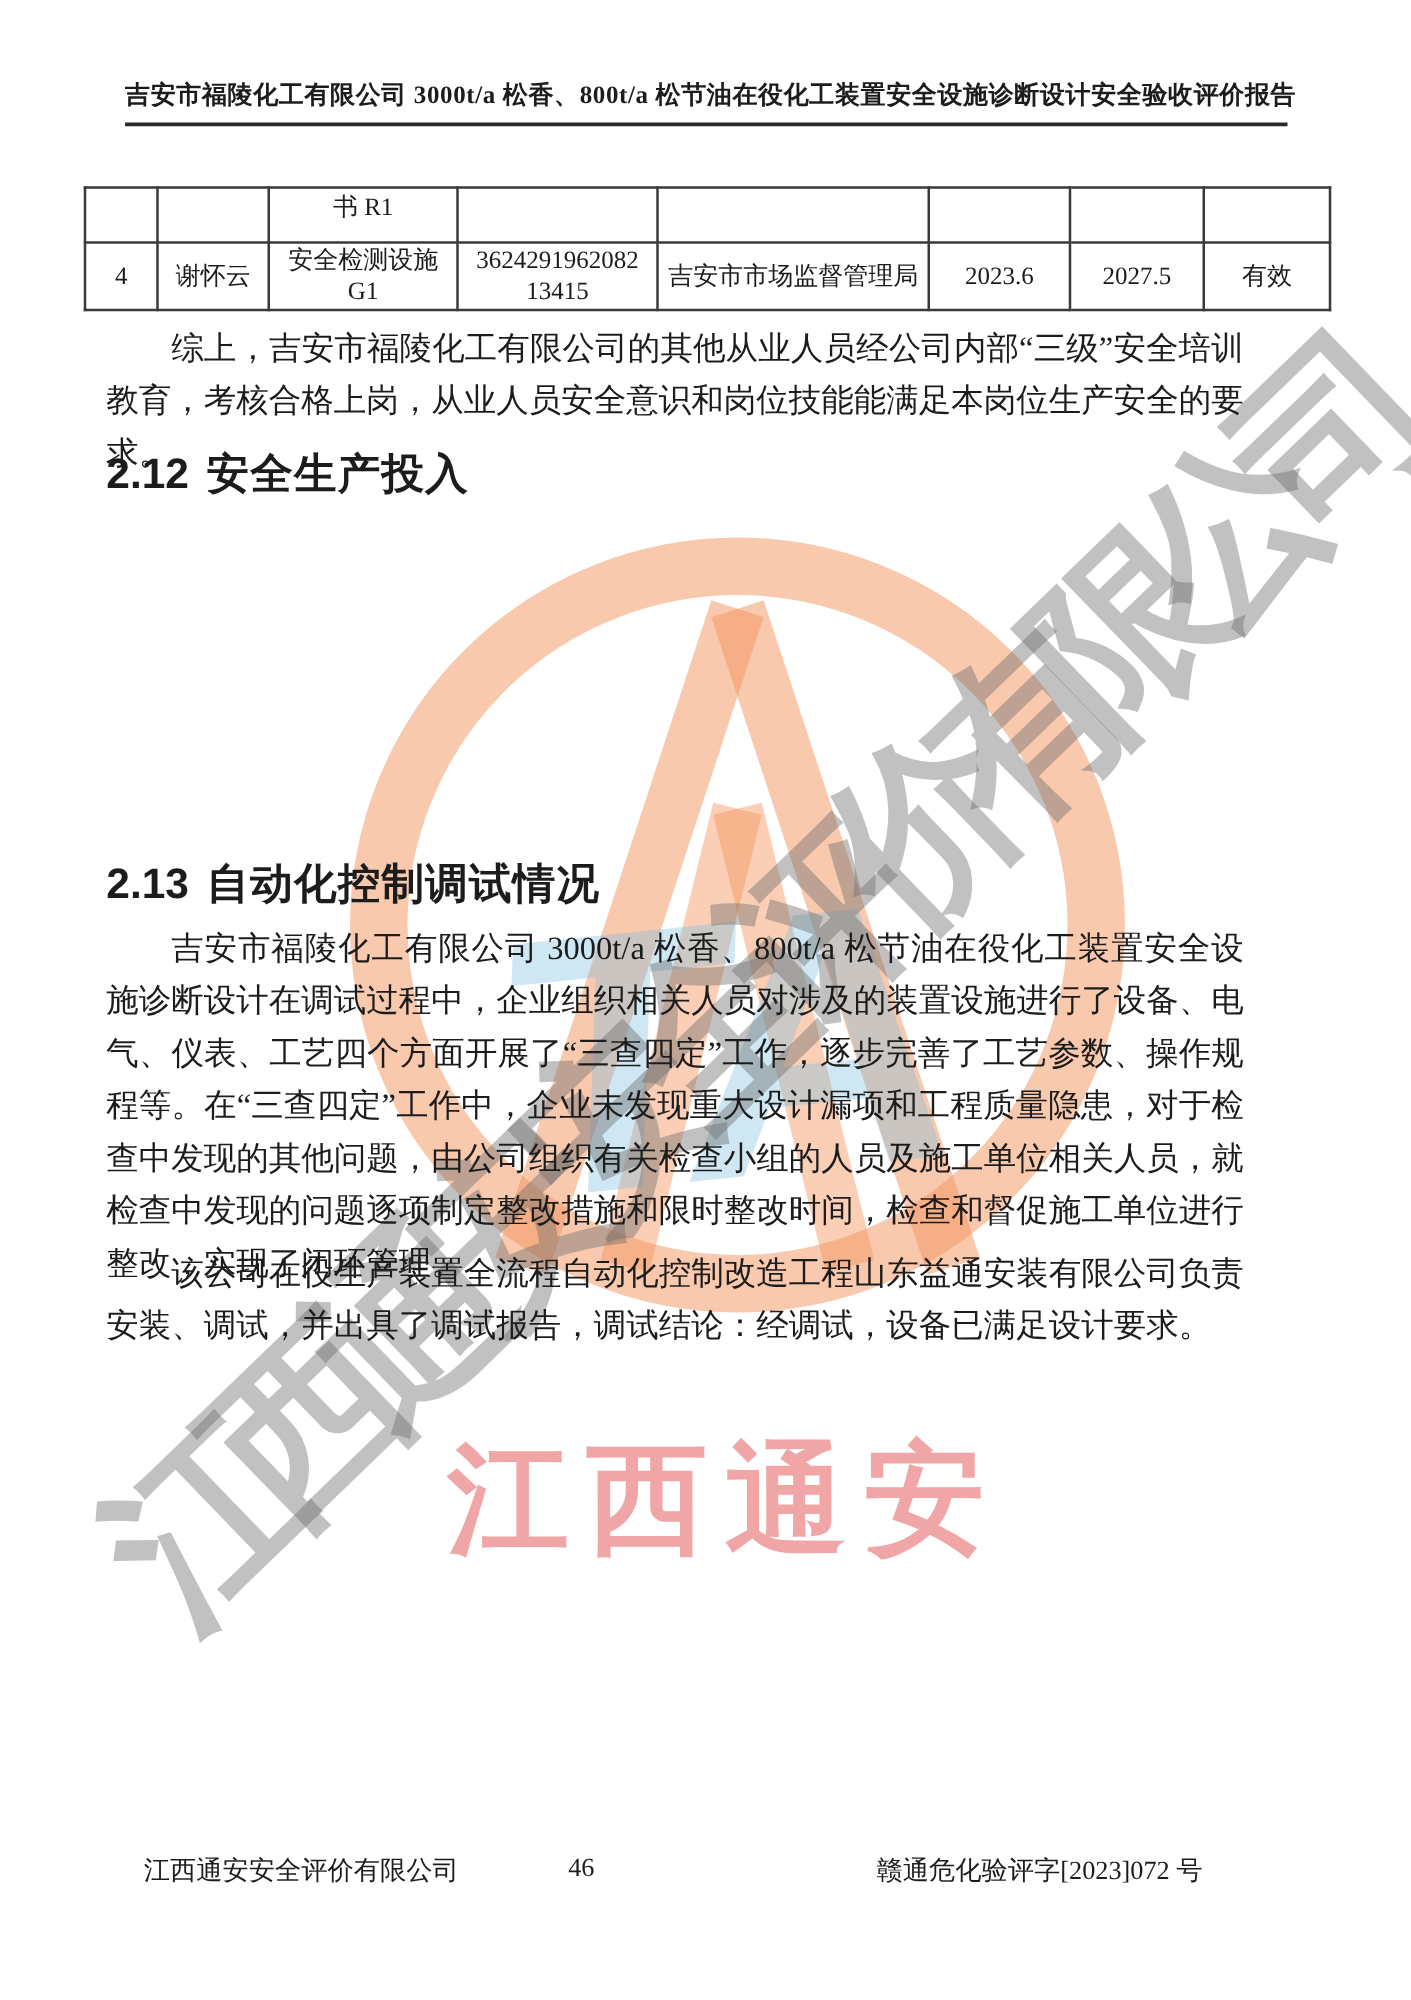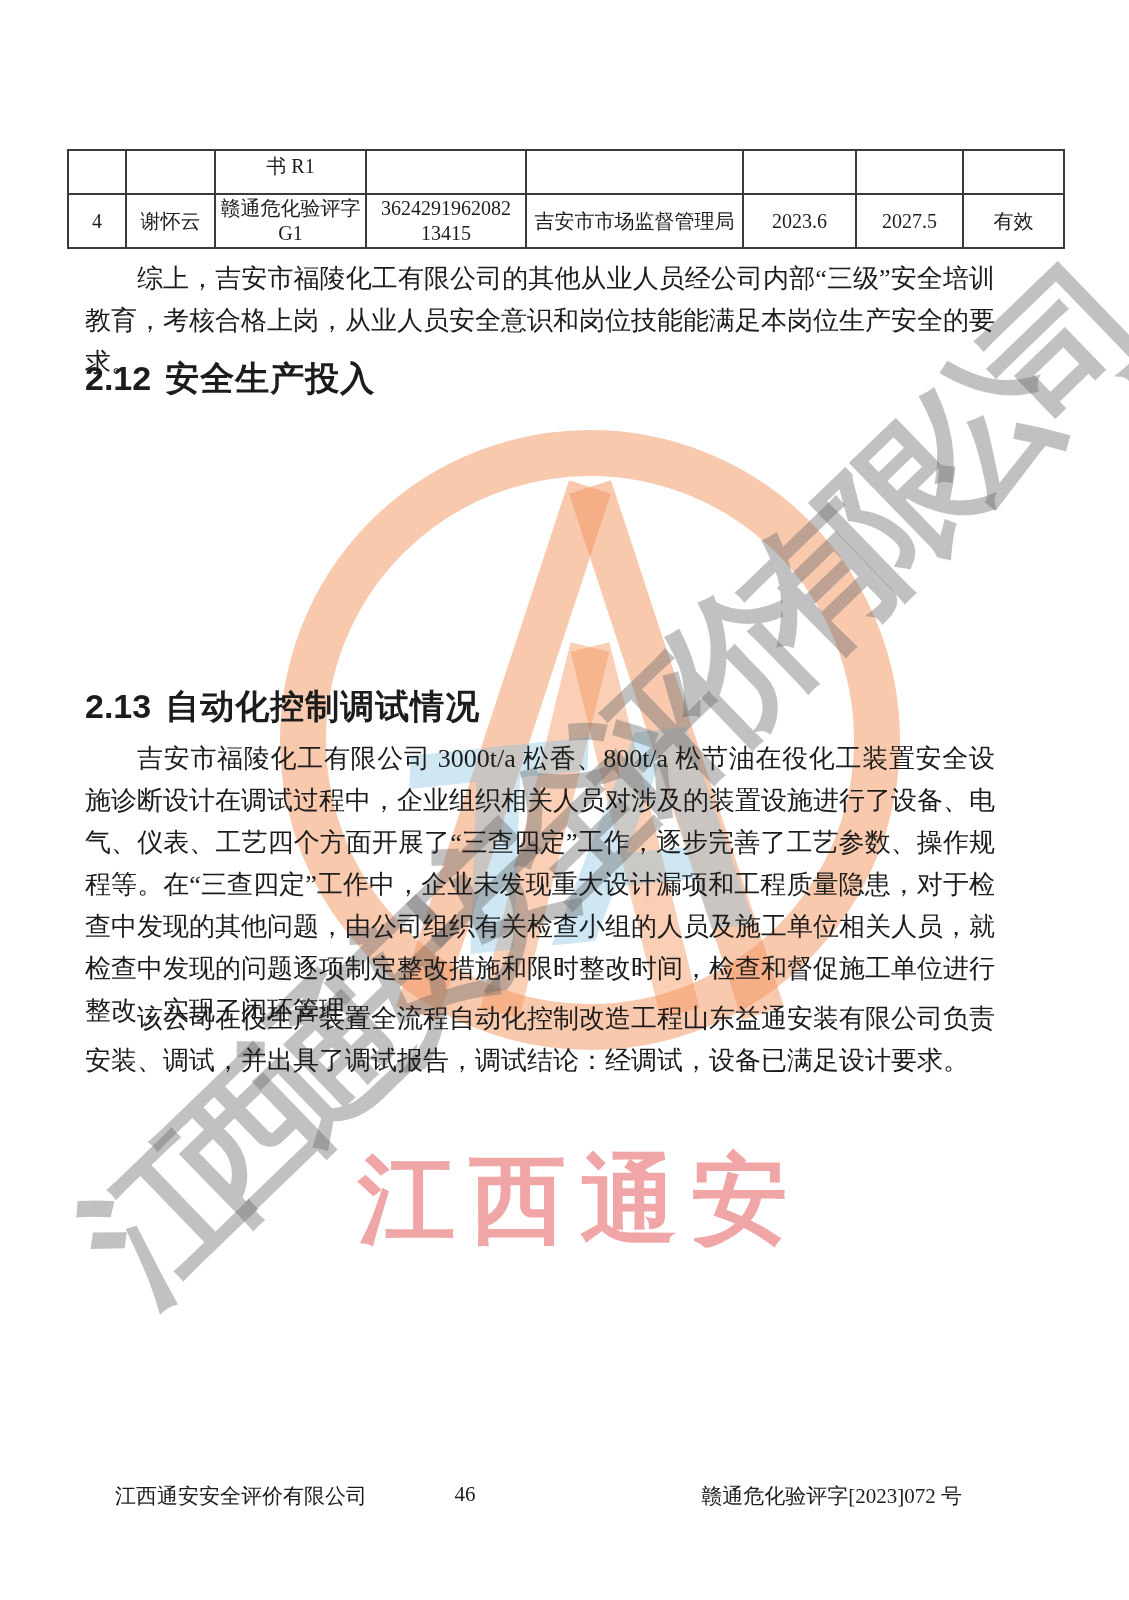--- a/index.html
+++ b/index.html
@@ -95,20 +95,21 @@
       <path d="M 325 232 L 235 598" fill="none" stroke="rgba(244,148,94,0.45)" stroke-width="40"></path>
       <path d="M 325 232 L 415 598" fill="none" stroke="rgba(244,148,94,0.45)" stroke-width="40"></path>
     </svg>
     <div class="wm-monogram">TA</div>
     <div class="wm-diagonal">江西通安安全评价有限公司</div>
     <div class="wm-brand">江西通安</div>
   </div>
 
   <div class="content">
 
+    <div class="doc-header">吉安市福陵化工有限公司 3000t/a 松香、800t/a 松节油在役化工装置安全设施诊断设计安全验收评价报告</div>
 
     <table class="cert-table">
       <colgroup>
         <col style="width:58px">
           <col style="width:89px">
           <col style="width:151px">
         <col style="width:160px">
           <col style="width:217px">
           <col style="width:113px">
         <col style="width:107px">
@@ -121,21 +122,21 @@
           <td>书 R1</td>
           <td></td>
           <td></td>
           <td></td>
           <td></td>
           <td></td>
         </tr>
         <tr class="main">
           <td>4</td>
           <td>谢怀云</td>
-          <td>赣通危化验评字
+          <td>安全检测设施
 G1</td>
           <td>3624291962082
 13415</td>
           <td>吉安市市场监督管理局</td>
           <td>2023.6</td>
           <td>2027.5</td>
           <td>有效</td>
         </tr>
       </tbody>
     </table>

